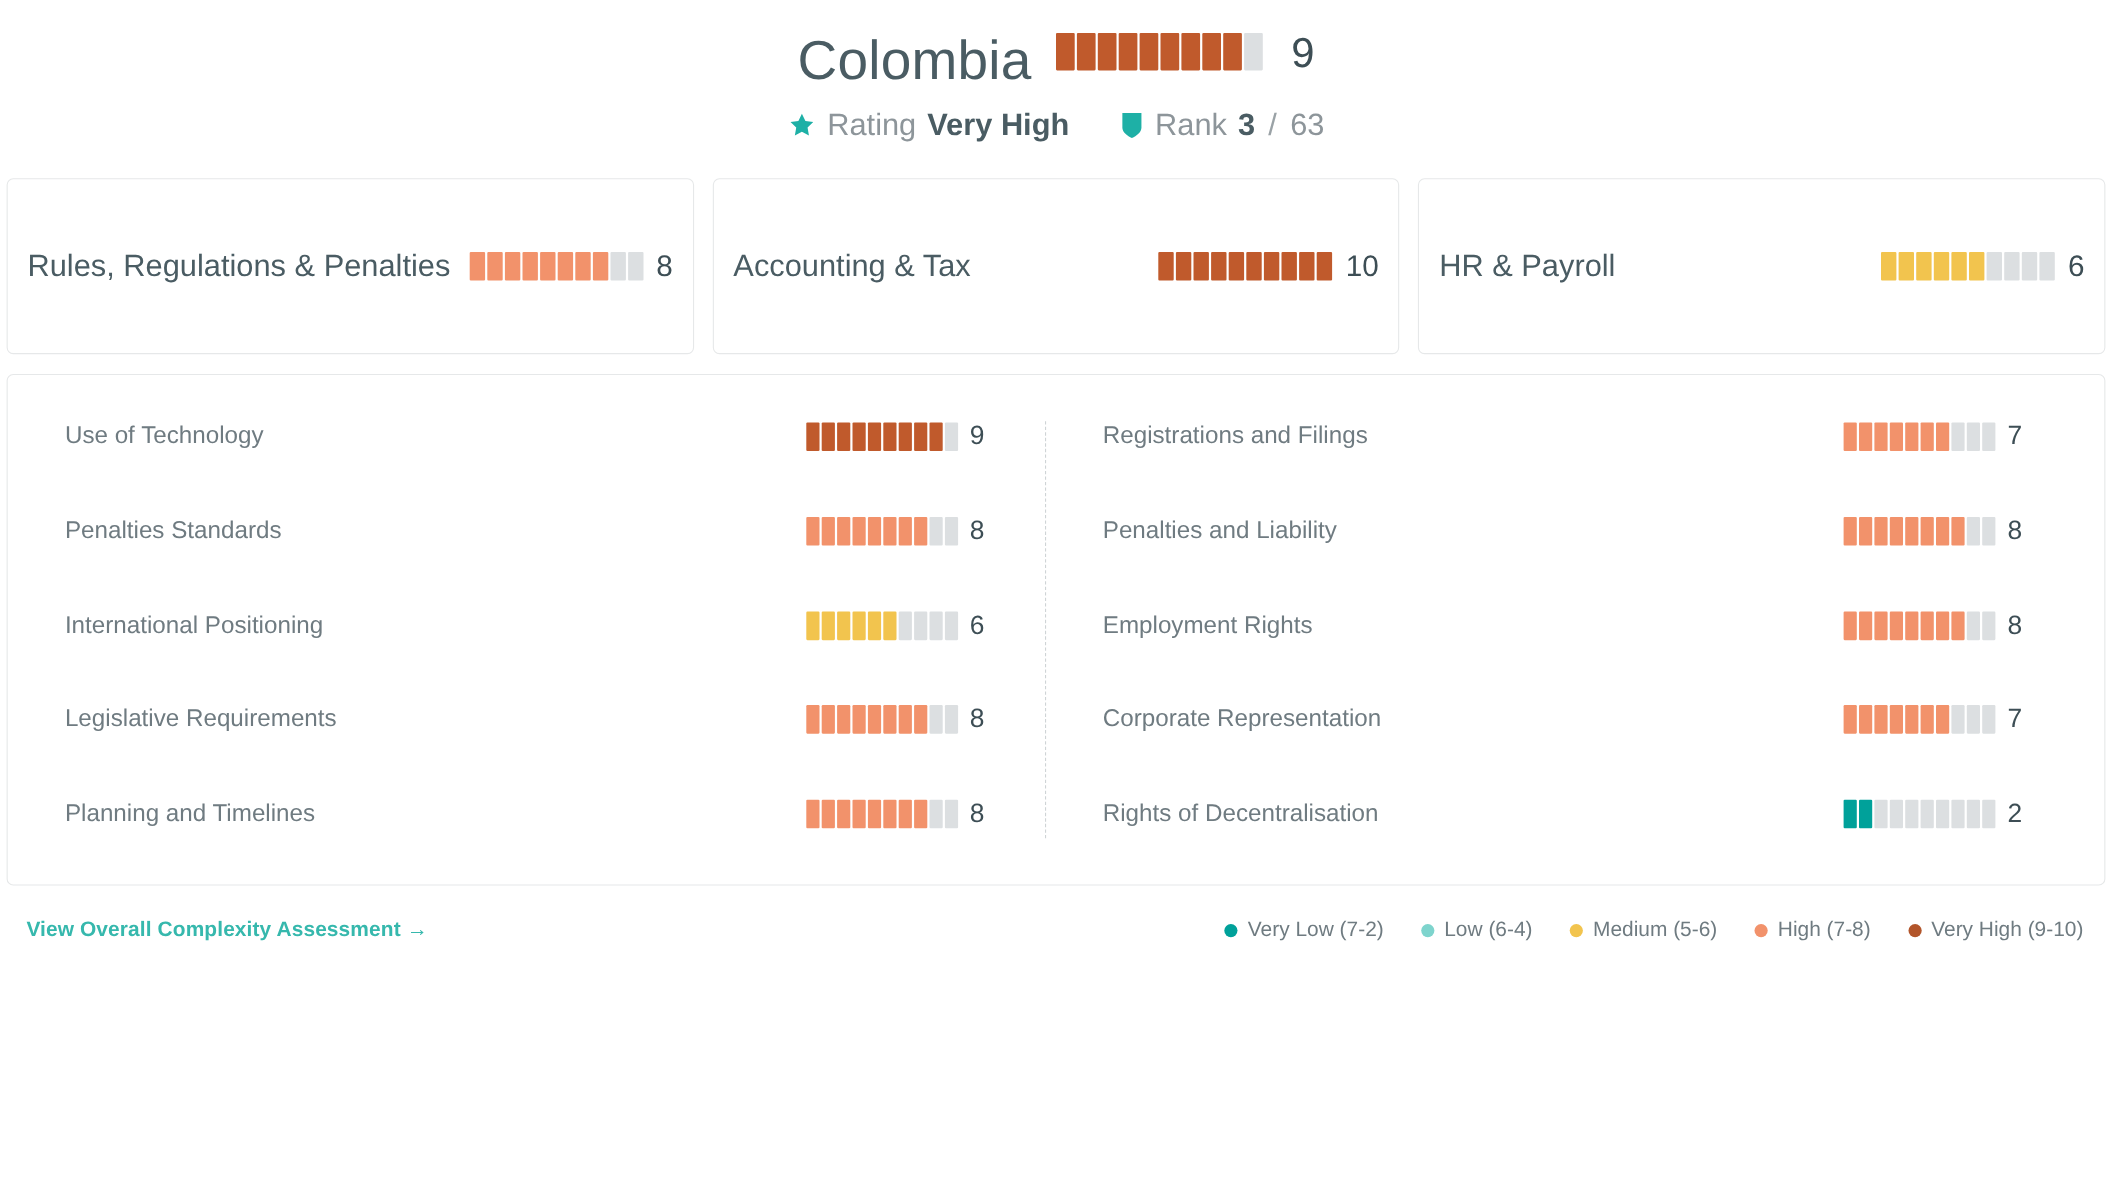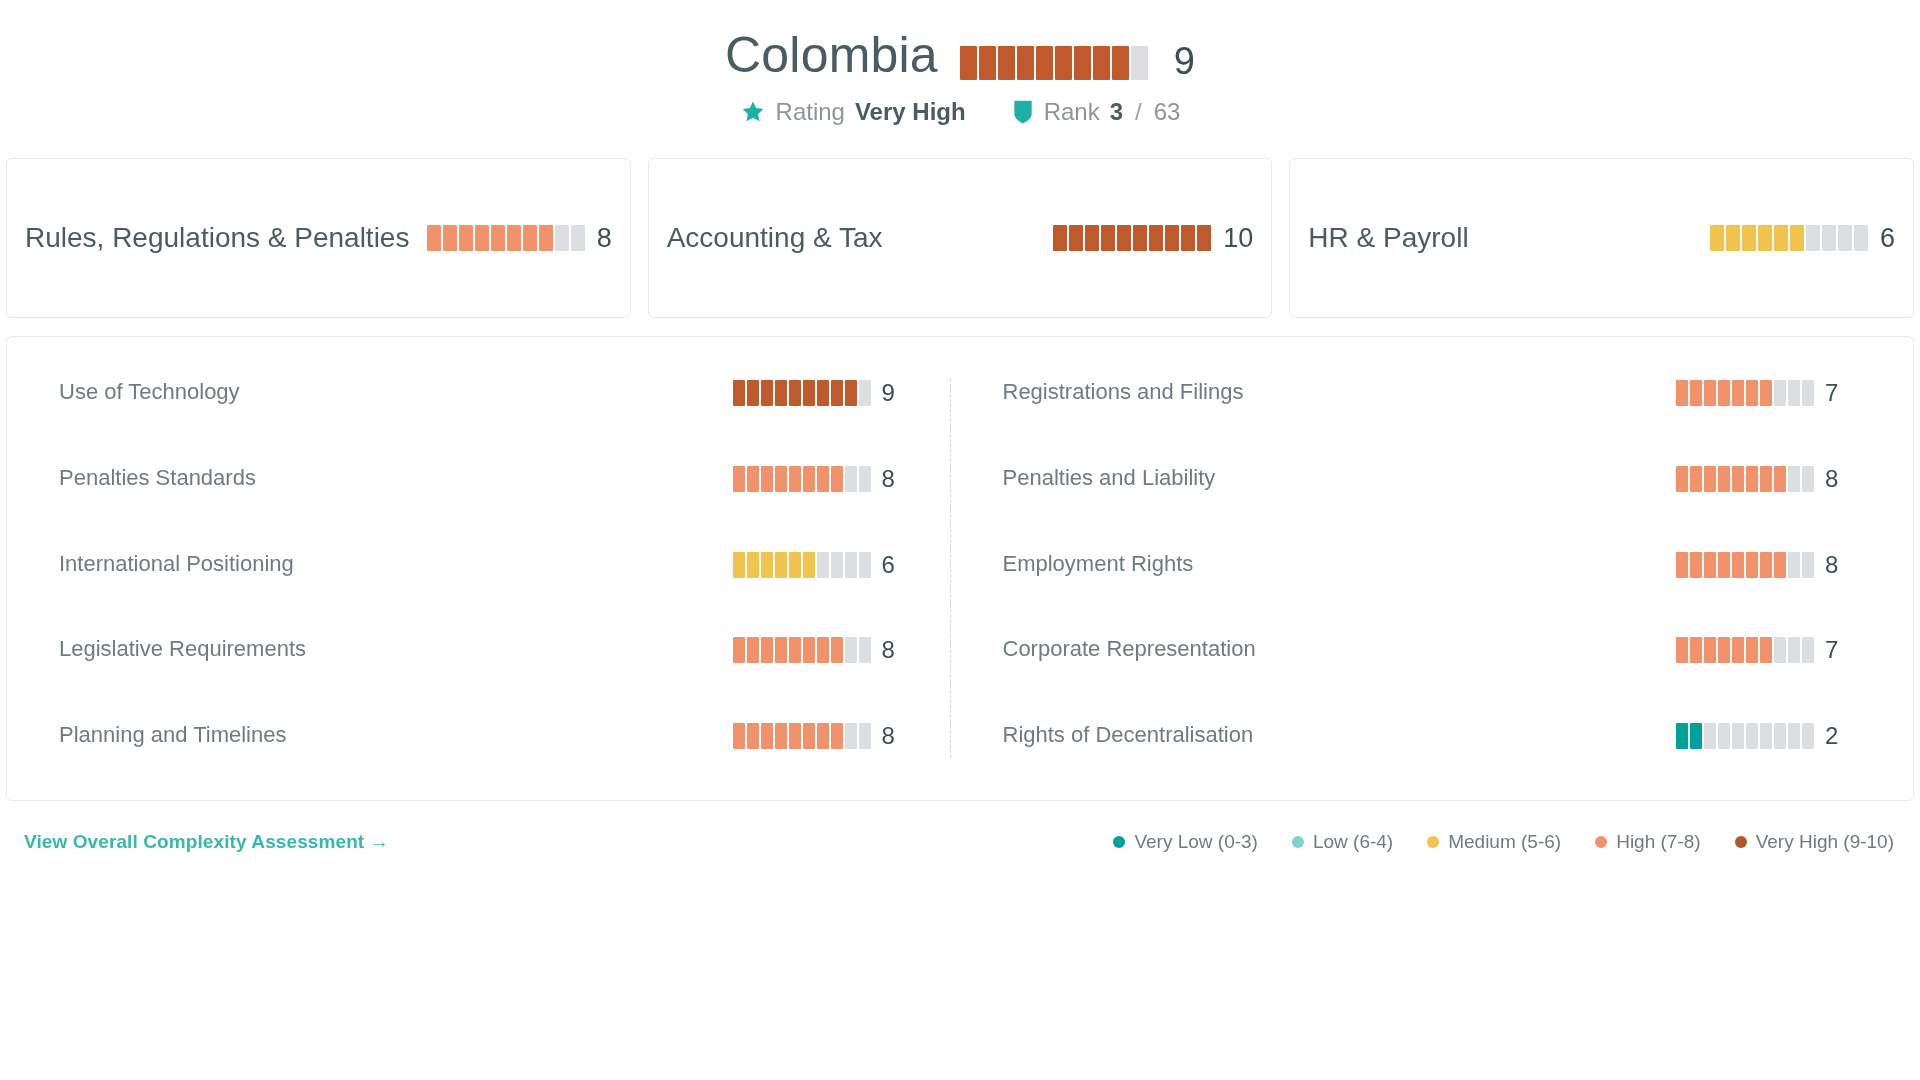--- a/index.html
+++ b/index.html
@@ -18,21 +18,21 @@
     overflow: hidden;
   }
 
   
   .header {
     padding-top: 30px;
     text-align: center;
   }
   .country-line {
     display: flex;
-    align-items: flex-end;
+    align-items: flex-start;
     justify-content: center;
     gap: 22px;
   }
   .country-name {
     font-size: 50px;
     font-weight: 400;
     color: #4a5c63;
     letter-spacing: 0.2px;
     line-height: 1;
   }
@@ -43,21 +43,21 @@
     line-height: 1;
     margin-left: 4px;
   }
 
   .meta-line {
     margin-top: 18px;
     display: flex;
     align-items: center;
     justify-content: center;
     gap: 46px;
-    font-size: 24px;
+    font-size: 28px;
     color: #8b9398;
   }
   .meta-item {
     display: flex;
     align-items: center;
     gap: 10px;
   }
   .meta-label { color: #8d959a; font-weight: 400; }
   .meta-value { color: #4a5c63; font-weight: 700; }
   .meta-sep { color: #9aa2a6; font-weight: 400; margin: 0 2px;}
@@ -490,21 +490,21 @@
 
   <div class="footer">
     <a class="assessment-link">
       <span>View Overall Complexity Assessment</span>
       <span>→</span>
     </a>
 
     <div class="legend">
       <span class="legend-item">
         <span class="legend-dot" style="background: rgb(0, 161, 154);"></span>
-        <span>Very Low (0-3)</span>
+        <span>Very Low (7-2)</span>
       </span>
       <span class="legend-item">
         <span class="legend-dot" style="background: rgb(126, 212, 205);"></span>
         <span>Low (6-4)</span>
       </span>
       <span class="legend-item">
         <span class="legend-dot" style="background: rgb(242, 196, 78);"></span>
         <span>Medium (5-6)</span>
       </span>
       <span class="legend-item">

